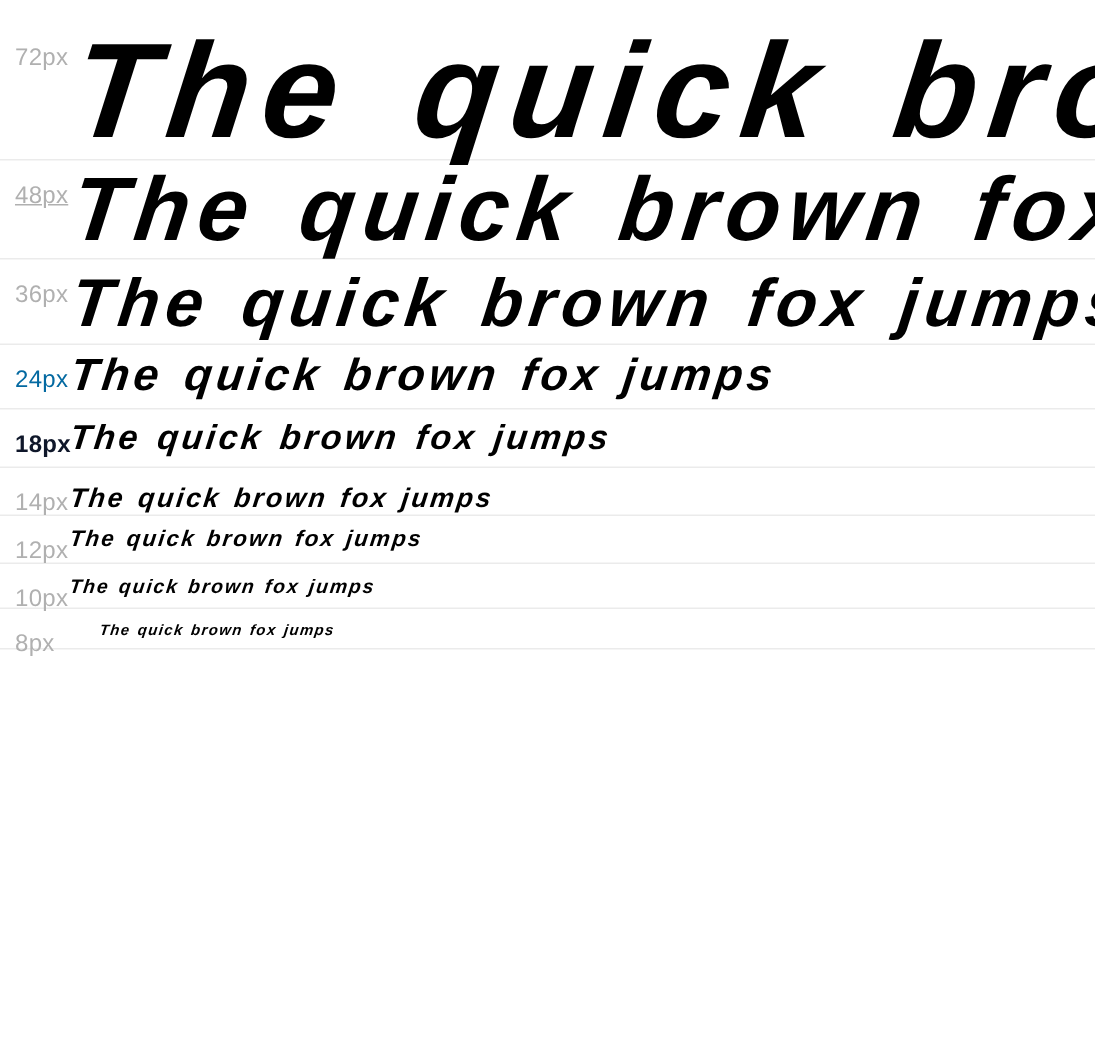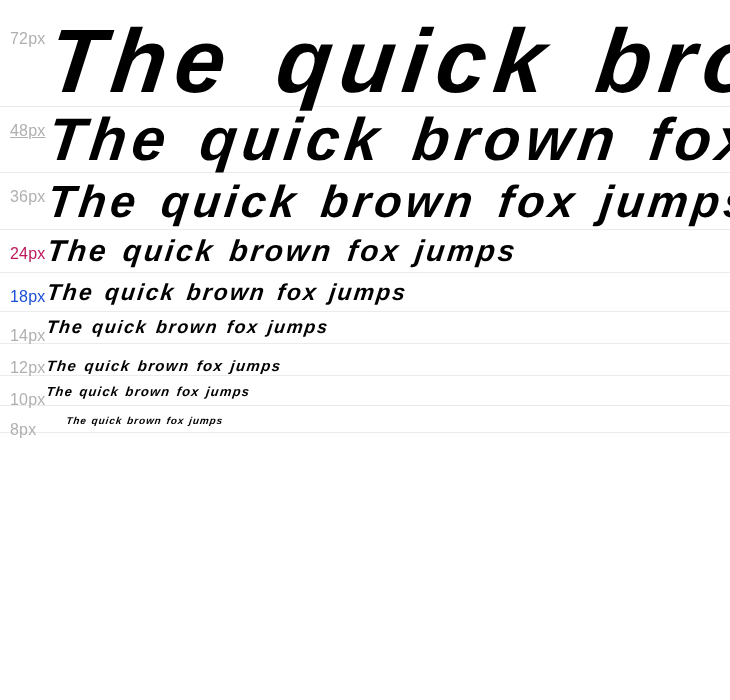--- a/index.html
+++ b/index.html
@@ -70,41 +70,41 @@
   </div>
 
   <div class="row" style="height: 56px; border-bottom-color: rgb(235, 235, 235); text-align: right;">
     <span class="size-label" style="color: rgb(176, 176, 176);">36px</span>
     <div class="sample-wrap">
       <span class="sample" style="font-size: 45px; color: rgb(0, 0, 0);">The quick brown fox jumps</span>
     </div>
   </div>
 
   <div class="row" style="height: 42px; border-bottom-color: rgb(235, 235, 235);">
-    <span class="size-label" style="color: #be185d;">24px</span>
+    <span class="size-label" style="color: #0369a1;">24px</span>
     <div class="sample-wrap">
       <span class="sample" style="font-size: 30px; color: rgb(0, 0, 0);">The quick brown fox jumps</span>
     </div>
   </div>
 
   <div class="row" style="height: 38px; border-bottom-color: rgb(235, 235, 235);">
-    <span class="size-label" style="color: #1d4ed8;">18px</span>
+    <span class="size-label" style="color: #0f172a; font-weight: bold;">18px</span>
     <div class="sample-wrap">
       <span class="sample" style="font-size: 23px; color: rgb(0, 0, 0);">The quick brown fox jumps</span>
     </div>
   </div>
 
-  <div class="row" style="height: 31px; border-bottom-color: rgb(235, 235, 235);">
+  <div class="row" style="height: 31px; border-bottom-color: rgb(235, 235, 235); align-items: flex-end;">
     <span class="size-label" style="color: rgb(176, 176, 176);">14px</span>
     <div class="sample-wrap">
       <span class="sample" style="font-size: 18px; color: rgb(0, 0, 0);">The quick brown fox jumps</span>
     </div>
   </div>
 
-  <div class="row" style="height: 31px; border-bottom-color: rgb(235, 235, 235); align-items: flex-end;">
+  <div class="row" style="height: 31px; border-bottom-color: rgb(235, 235, 235);">
     <span class="size-label" style="color: rgb(176, 176, 176);">12px</span>
     <div class="sample-wrap">
       <span class="sample" style="font-size: 15px; color: rgb(0, 0, 0);">The quick brown fox jumps</span>
     </div>
   </div>
 
   <div class="row" style="height: 29px; border-bottom-color: rgb(235, 235, 235);">
     <span class="size-label" style="color: rgb(176, 176, 176); text-align: right;">10px</span>
     <div class="sample-wrap">
       <span class="sample" style="font-size: 13px; color: rgb(0, 0, 0);">The quick brown fox jumps</span>

